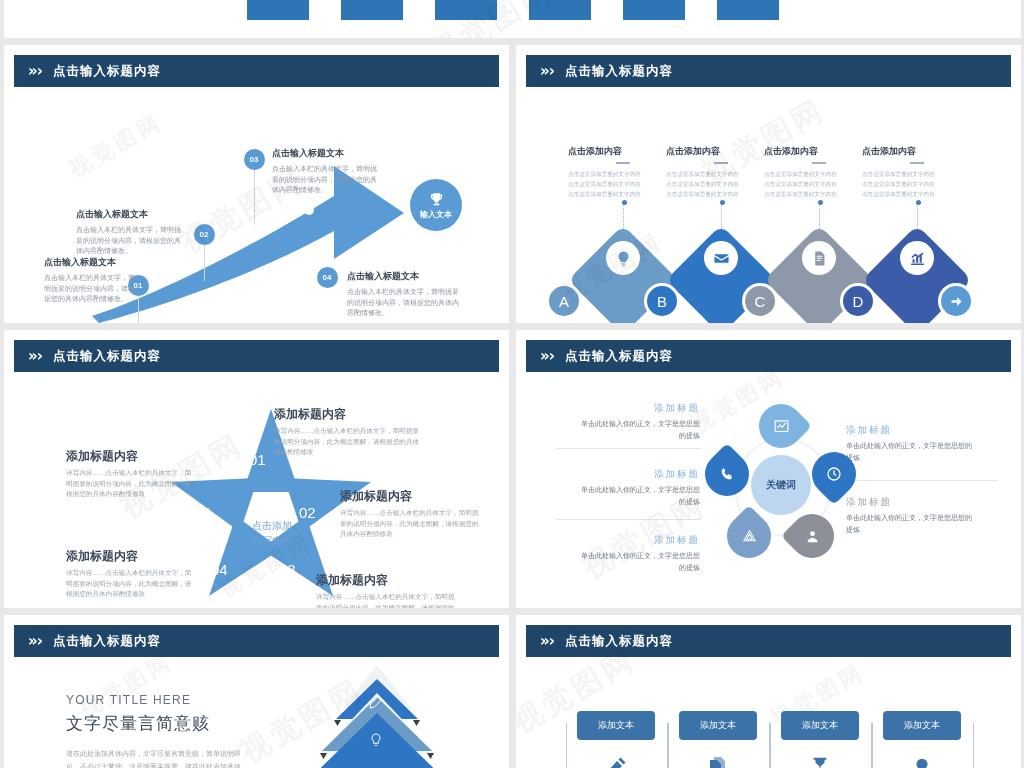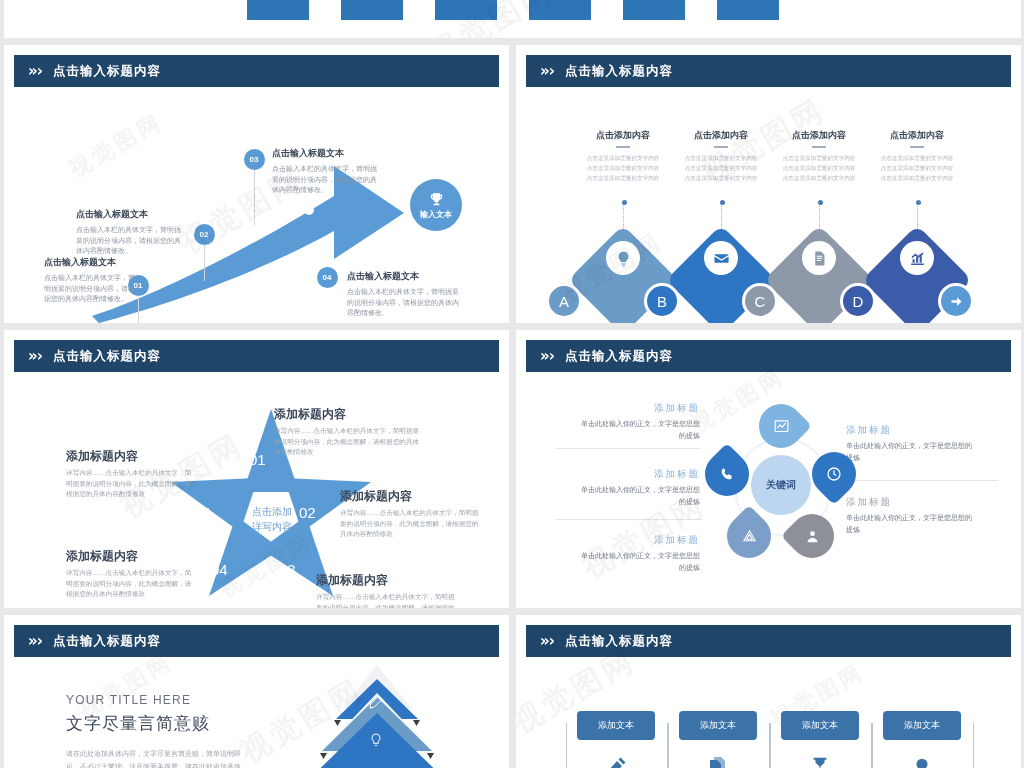--- a/index.html
+++ b/index.html
@@ -53,21 +53,21 @@
   .txtblk{position:absolute;}
   .txtblk .tt{font-size:9px;font-weight:bold;color:#3b4758;margin-bottom:4px;line-height:1.3;}
   .txtblk .bb{font-size:7px;color:#8d96a3;line-height:1.55;}
   .trophy{
     position:absolute;width:52px;height:52px;border-radius:50%;background:#5b9bd5;
     display:flex;flex-direction:column;align-items:center;justify-content:center;color:#fff;
   }
   .trophy .lbl{font-size:8px;margin-top:1px;font-weight:bold;}
 
   
-  .colhdr{position:absolute;text-align:center;width:110px;}
+  .colhdr{position:absolute;width:110px;margin-top:16px;}
   .colhdr .ch-t{font-size:9px;font-weight:bold;color:#3b4758;}
   .colhdr .ch-rule{width:14px;height:1.5px;background:#9fb0c2;margin:4px auto 5px;}
   .colhdr .ch-b{font-size:5.6px;color:#a9b2bd;line-height:1.85;}
   .dline{position:absolute;width:1px;border-left:1px dotted #9fb0c2;}
   .dline .tip{position:absolute;left:-2.5px;top:-3px;width:5px;height:5px;border-radius:50%;background:#4a7fb5;}
   .diamond{position:absolute;width:78px;height:78px;transform:rotate(45deg);border-radius:10px;}
   .letter{
     position:absolute;width:36px;height:36px;border-radius:50%;display:flex;
     align-items:center;justify-content:center;color:#fff;font-size:15px;
     border:3px solid #fff;box-sizing:border-box;
@@ -297,21 +297,21 @@
           <polygon points="5,78 92,74 74,128"></polygon>
         </g>
       </svg>
 
       <div class="starnum" style="left:245px;top:75px;">01</div>
       <div class="starnum" style="left:295px;top:128px;">02</div>
       <div class="starnum" style="left:275px;top:185px;">03</div>
       <div class="starnum" style="left:207px;top:185px;">04</div>
       <div class="starnum" style="left:190px;top:128px;">04</div>
 
-      <div class="starctr" style="left:226px;top:129px;width:84px;">
+      <div class="starctr" style="left:226px;top:143px;width:84px;">
         <div>点击添加</div>
         <div>详写内容</div>
       </div>
 
       <div class="stxt" style="left:270px;top:30px;width:148px;">
         <div class="tt">添加标题内容</div>
         <div class="bb">详写内容……点击输入本栏的具体文字，简明扼要的说明分项内容，此为概念图解，请根据您的具体内容酌情修改</div>
       </div>
       <div class="stxt" style="left:336px;top:112px;width:145px;">
         <div class="tt">添加标题内容</div>

